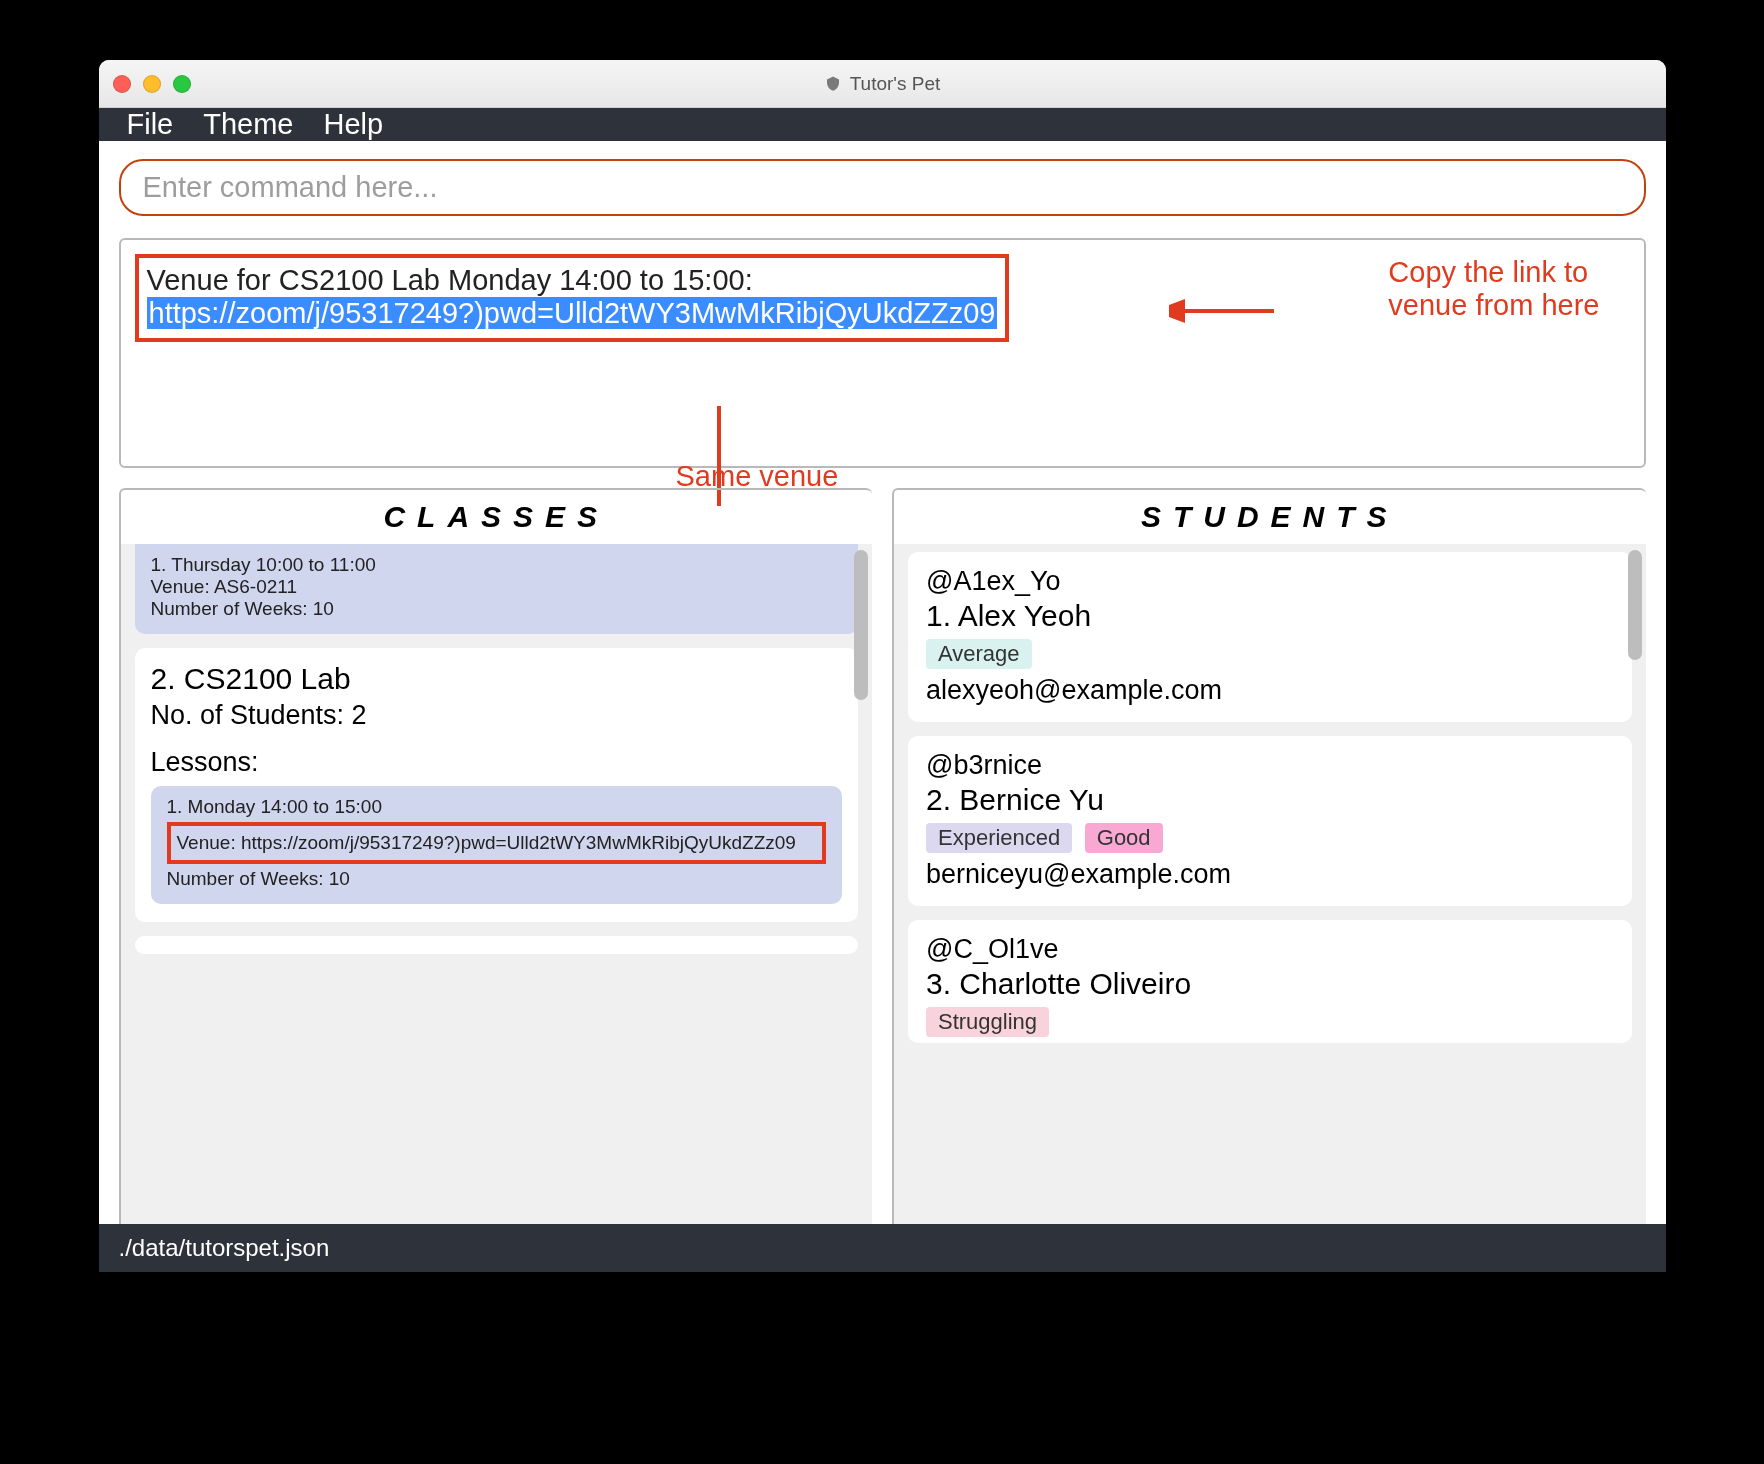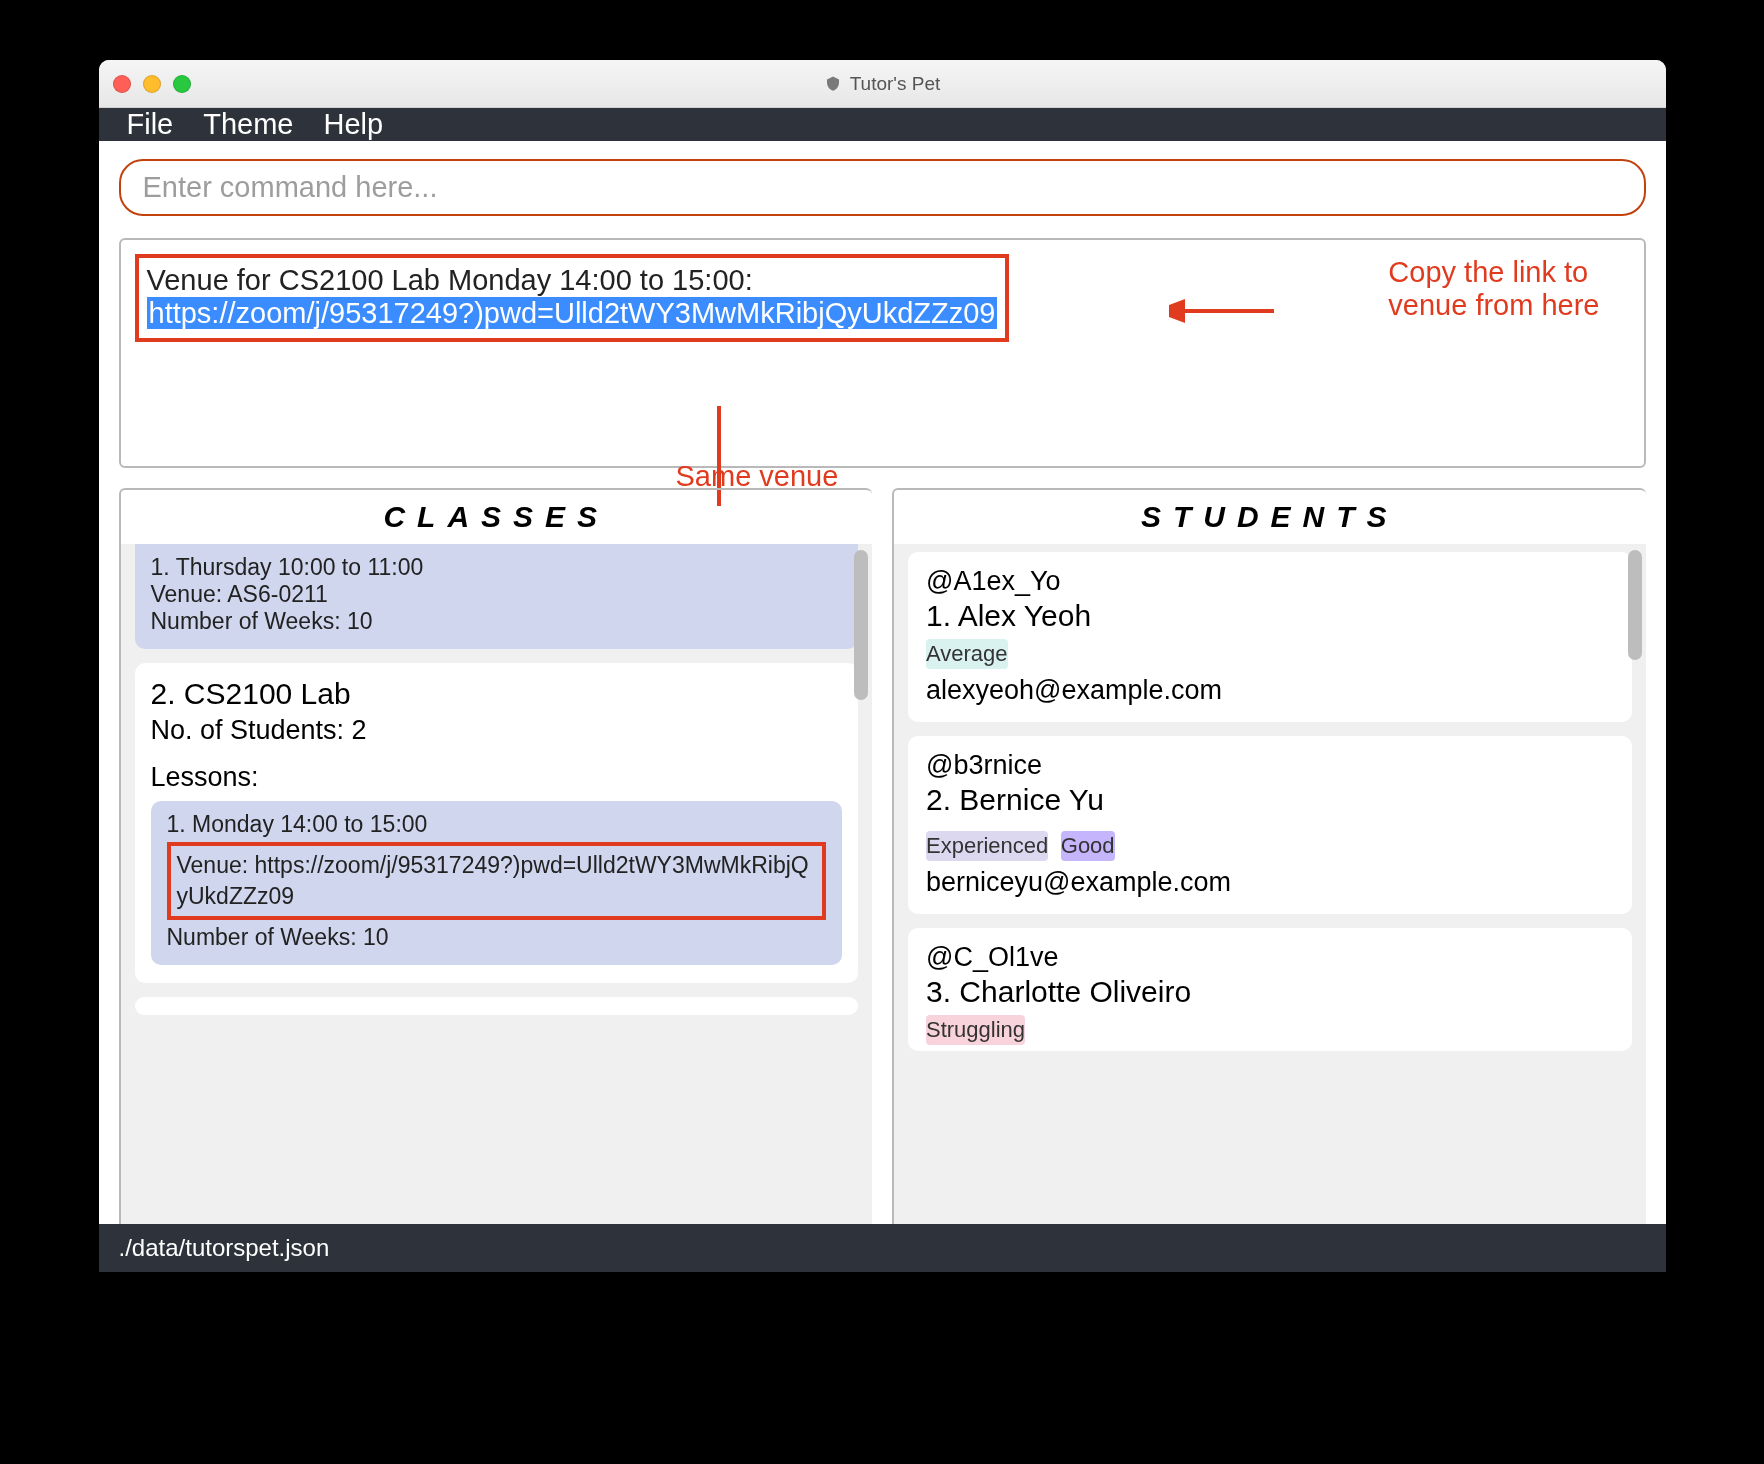--- a/index.html
+++ b/index.html
@@ -149,21 +149,21 @@
       top: 6px;
       width: 14px;
       height: 150px;
       background: #bdbdbd;
       border-radius: 7px;
     }
     .lesson-card {
       background: #cfd6ee;
       border-radius: 10px;
       padding: 10px 16px 14px 16px;
-      font-size: 23px;
+      font-size: 19px;
       color: #222;
       margin-bottom: 14px;
     }
     .lesson-card .venue-hl {
       border: 4px solid #e03b1f;
       padding: 4px 6px;
       margin: 4px 0;
       line-height: 1.35;
       word-break: break-all;
     }
@@ -181,28 +181,28 @@
       border-radius: 10px;
       padding: 14px 18px 16px 18px;
       margin-bottom: 14px;
     }
     .student-card .handle { font-size: 27px; }
     .student-card .name { font-size: 30px; margin-top: 2px; }
     .student-card .tags { margin-top: 6px; }
     .tag {
       display: inline-block;
       font-size: 22px;
-      padding: 2px 0;
+      padding: 2px 12px;
       border-radius: 4px;
       margin-right: 8px;
       text-align: center;
     }
     .tag-average { background: #d9f2f0; color: #333; }
     .tag-exp { background: #dcd8f0; color: #333; }
-    .tag-good { background: #c4b5fd; color: #333; margin-top: 8px; }
+    .tag-good { background: #f9a8d4; color: #333; }
     .tag-struggle { background: #f9d3db; color: #333; }
     .student-card .email { font-size: 27px; margin-top: 6px; }
     .statusbar {
       background: #2d323b;
       color: #fff;
       font-size: 24px;
       padding: 10px 20px;
     }
     svg.arrow-long {
       position: absolute;

